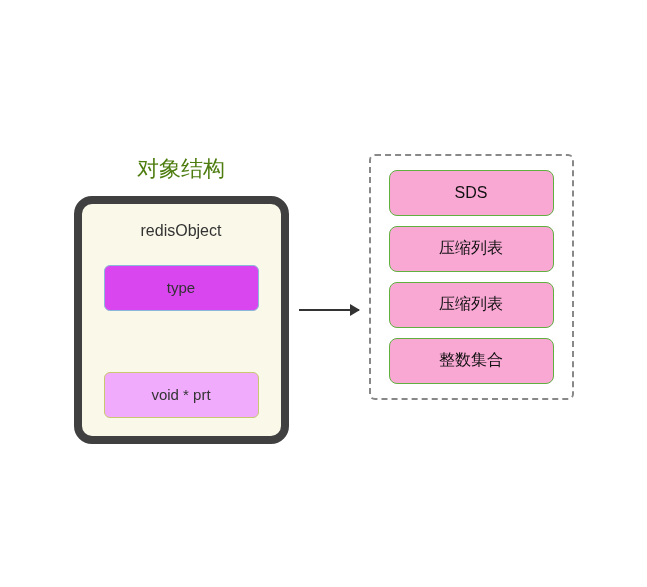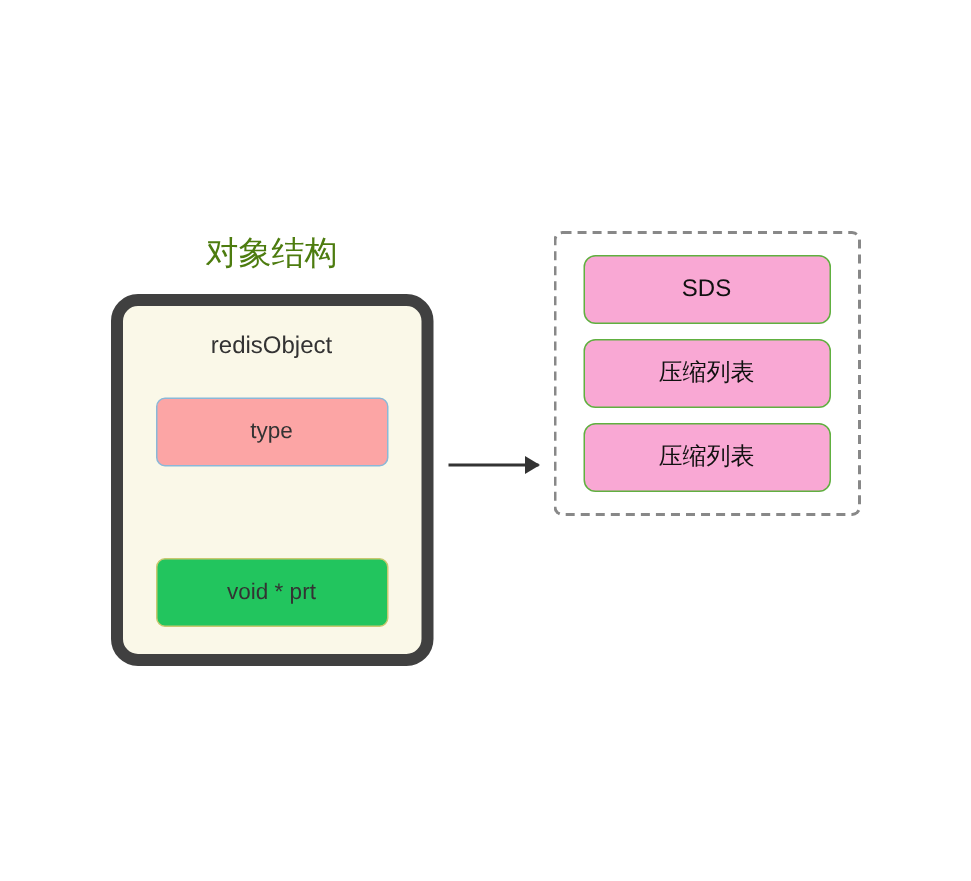--- a/index.html
+++ b/index.html
@@ -61,26 +61,26 @@
       height: 46px;
       border-radius: 6px;
       display: flex;
       align-items: center;
       justify-content: center;
       font-size: 15px;
       color: #333;
     }
 
     .field-blue {
-      background: #fca5a5;
+      background: #d946ef;
       border: 1.5px solid #8ab8d8;
     }
 
     .field-yellow {
-      background: #22c55e;
+      background: #f0abfc;
       border: 1.5px solid #c8c870;
       margin-top: 40px;
     }
 
     
     .arrow-container {
       display: flex;
       align-items: center;
       margin-top: 155px;
       margin-left: 0;
@@ -171,16 +171,19 @@
     <div class="dashed-box">
       <div class="data-structure-box">
         <span>SDS</span>
       </div>
       <div class="data-structure-box">
         <span>压缩列表</span>
       </div>
       <div class="data-structure-box">
         <span>压缩列表</span>
       </div>
+      <div class="data-structure-box">
+        <span>整数集合</span>
+      </div>
     </div>
   </div>
 
 </div>
 
 </body></html>

